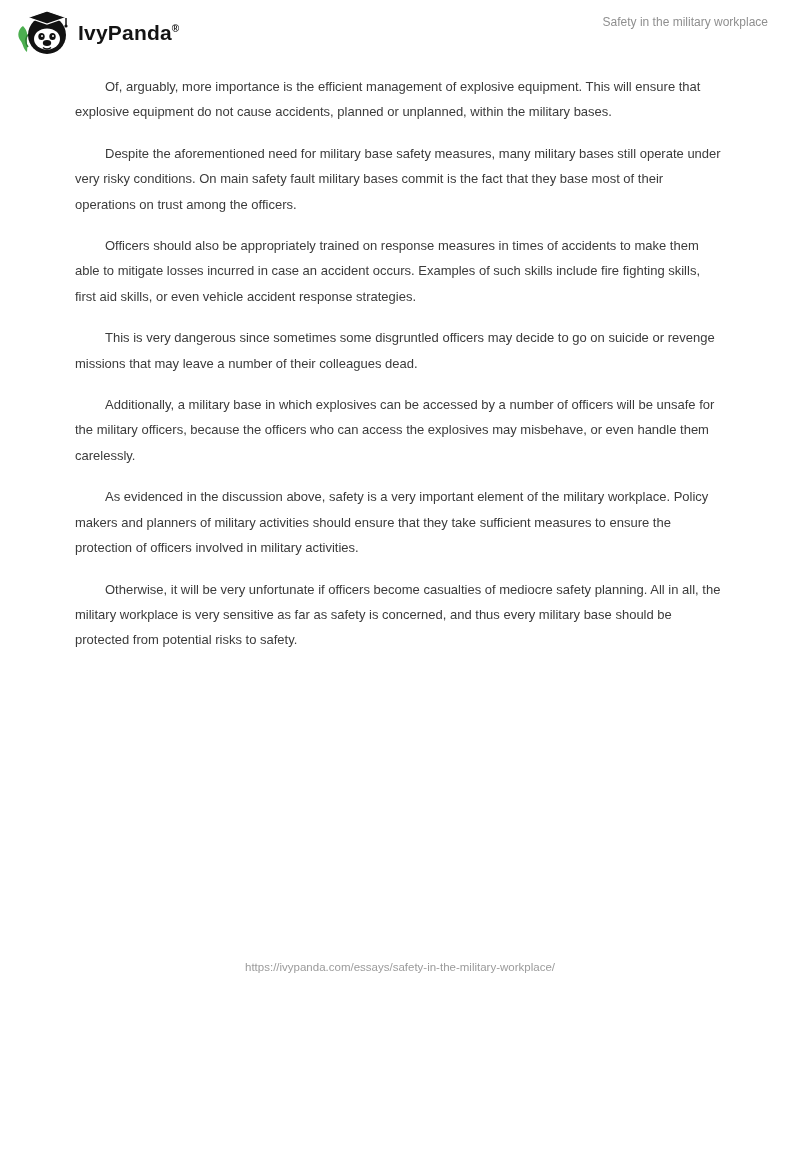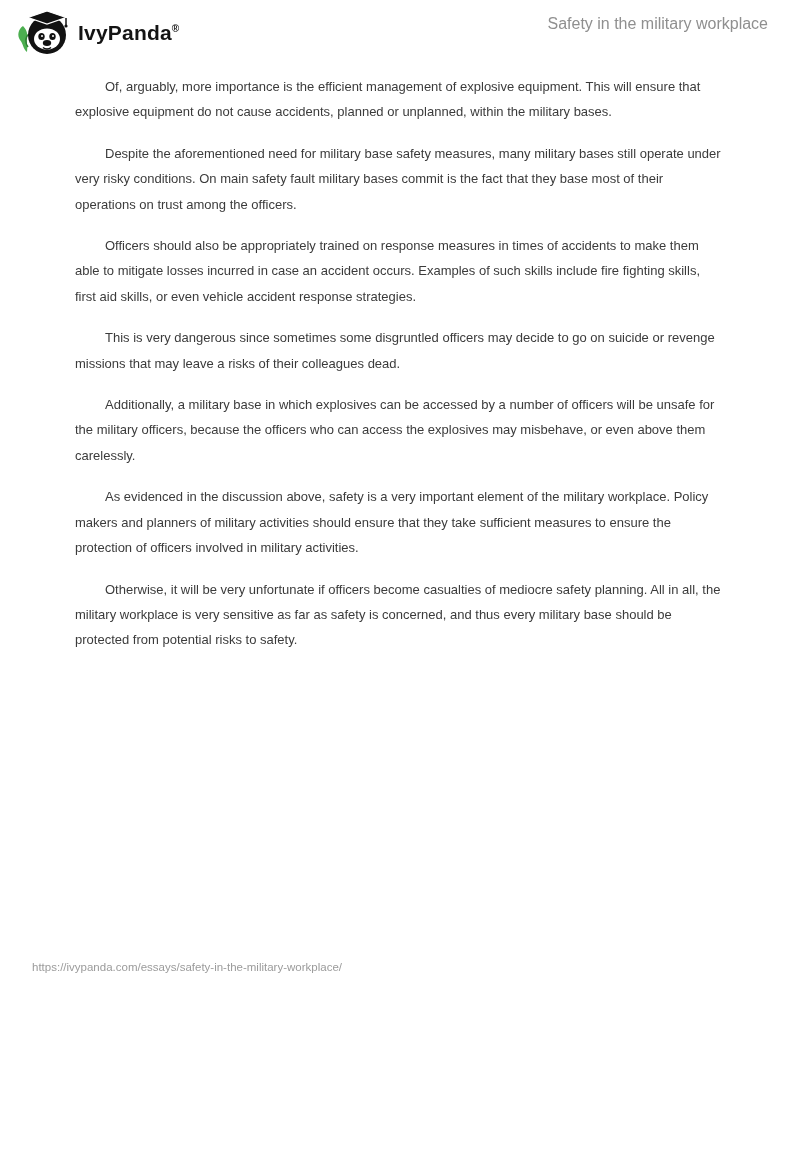--- a/index.html
+++ b/index.html
@@ -38,21 +38,21 @@
     color: #141414;
     letter-spacing: 0.2px;
   }
   .brand-name sup {
     font-size: 10px;
     font-weight: bold;
     vertical-align: super;
   }
   .header-title {
     margin-top: 6px;
-    font-size: 16px;
+    font-size: 12px;
     color: #8f8f8f;
   }
   
   .content {
     position: absolute;
     top: 74px;
     left: 0;
     width: 800px;
     padding: 0 76px 0 75px;
   }
@@ -65,21 +65,21 @@
     text-align: left;
   }
   
   .footer {
     position: absolute;
     bottom: 0; left: 0; right: 0;
     height: 34px;
     padding: 0 32px;
     display: flex;
     align-items: center;
-    justify-content: flex-start;
+    justify-content: center;
   }
   .footer-url {
     font-size: 11.5px;
     color: #9b9b9b;
   }
 </style>
 </head>
 <body>
 
 <div class="page">
@@ -107,22 +107,22 @@
       </svg>
       <span class="brand-name"><span>IvyPanda</span><sup>®</sup></span>
     </div>
     <div class="header-title">Safety in the military workplace</div>
   </div>
 
   <div class="content">
     <p class="para">Of, arguably, more importance is the efficient management of explosive equipment. This will ensure that explosive equipment do not cause accidents, planned or unplanned, within the military bases.</p>
     <p class="para">Despite the aforementioned need for military base safety measures, many military bases still operate under very risky conditions. On main safety fault military bases commit is the fact that they base most of their operations on trust among the officers.</p>
     <p class="para">Officers should also be appropriately trained on response measures in times of accidents to make them able to mitigate losses incurred in case an accident occurs. Examples of such skills include fire fighting skills, first aid skills, or even vehicle accident response strategies.</p>
-    <p class="para">This is very dangerous since sometimes some disgruntled officers may decide to go on suicide or revenge missions that may leave a risks of their colleagues dead.</p>
-    <p class="para">Additionally, a military base in which explosives can be accessed by a number of officers will be unsafe for the military officers, because the officers who can access the explosives may misbehave, or even above them carelessly.</p>
+    <p class="para">This is very dangerous since sometimes some disgruntled officers may decide to go on suicide or revenge missions that may leave a number of their colleagues dead.</p>
+    <p class="para">Additionally, a military base in which explosives can be accessed by a number of officers will be unsafe for the military officers, because the officers who can access the explosives may misbehave, or even handle them carelessly.</p>
     <p class="para">As evidenced in the discussion above, safety is a very important element of the military workplace. Policy makers and planners of military activities should ensure that they take sufficient measures to ensure the protection of officers involved in military activities.</p>
     <p class="para">Otherwise, it will be very unfortunate if officers become casualties of mediocre safety planning. All in all, the military workplace is very sensitive as far as safety is concerned, and thus every military base should be protected from potential risks to safety.</p>
   </div>
 
   <div class="footer">
     <span class="footer-url">https://ivypanda.com/essays/safety-in-the-military-workplace/</span>
   </div>
 
 </div>
 

